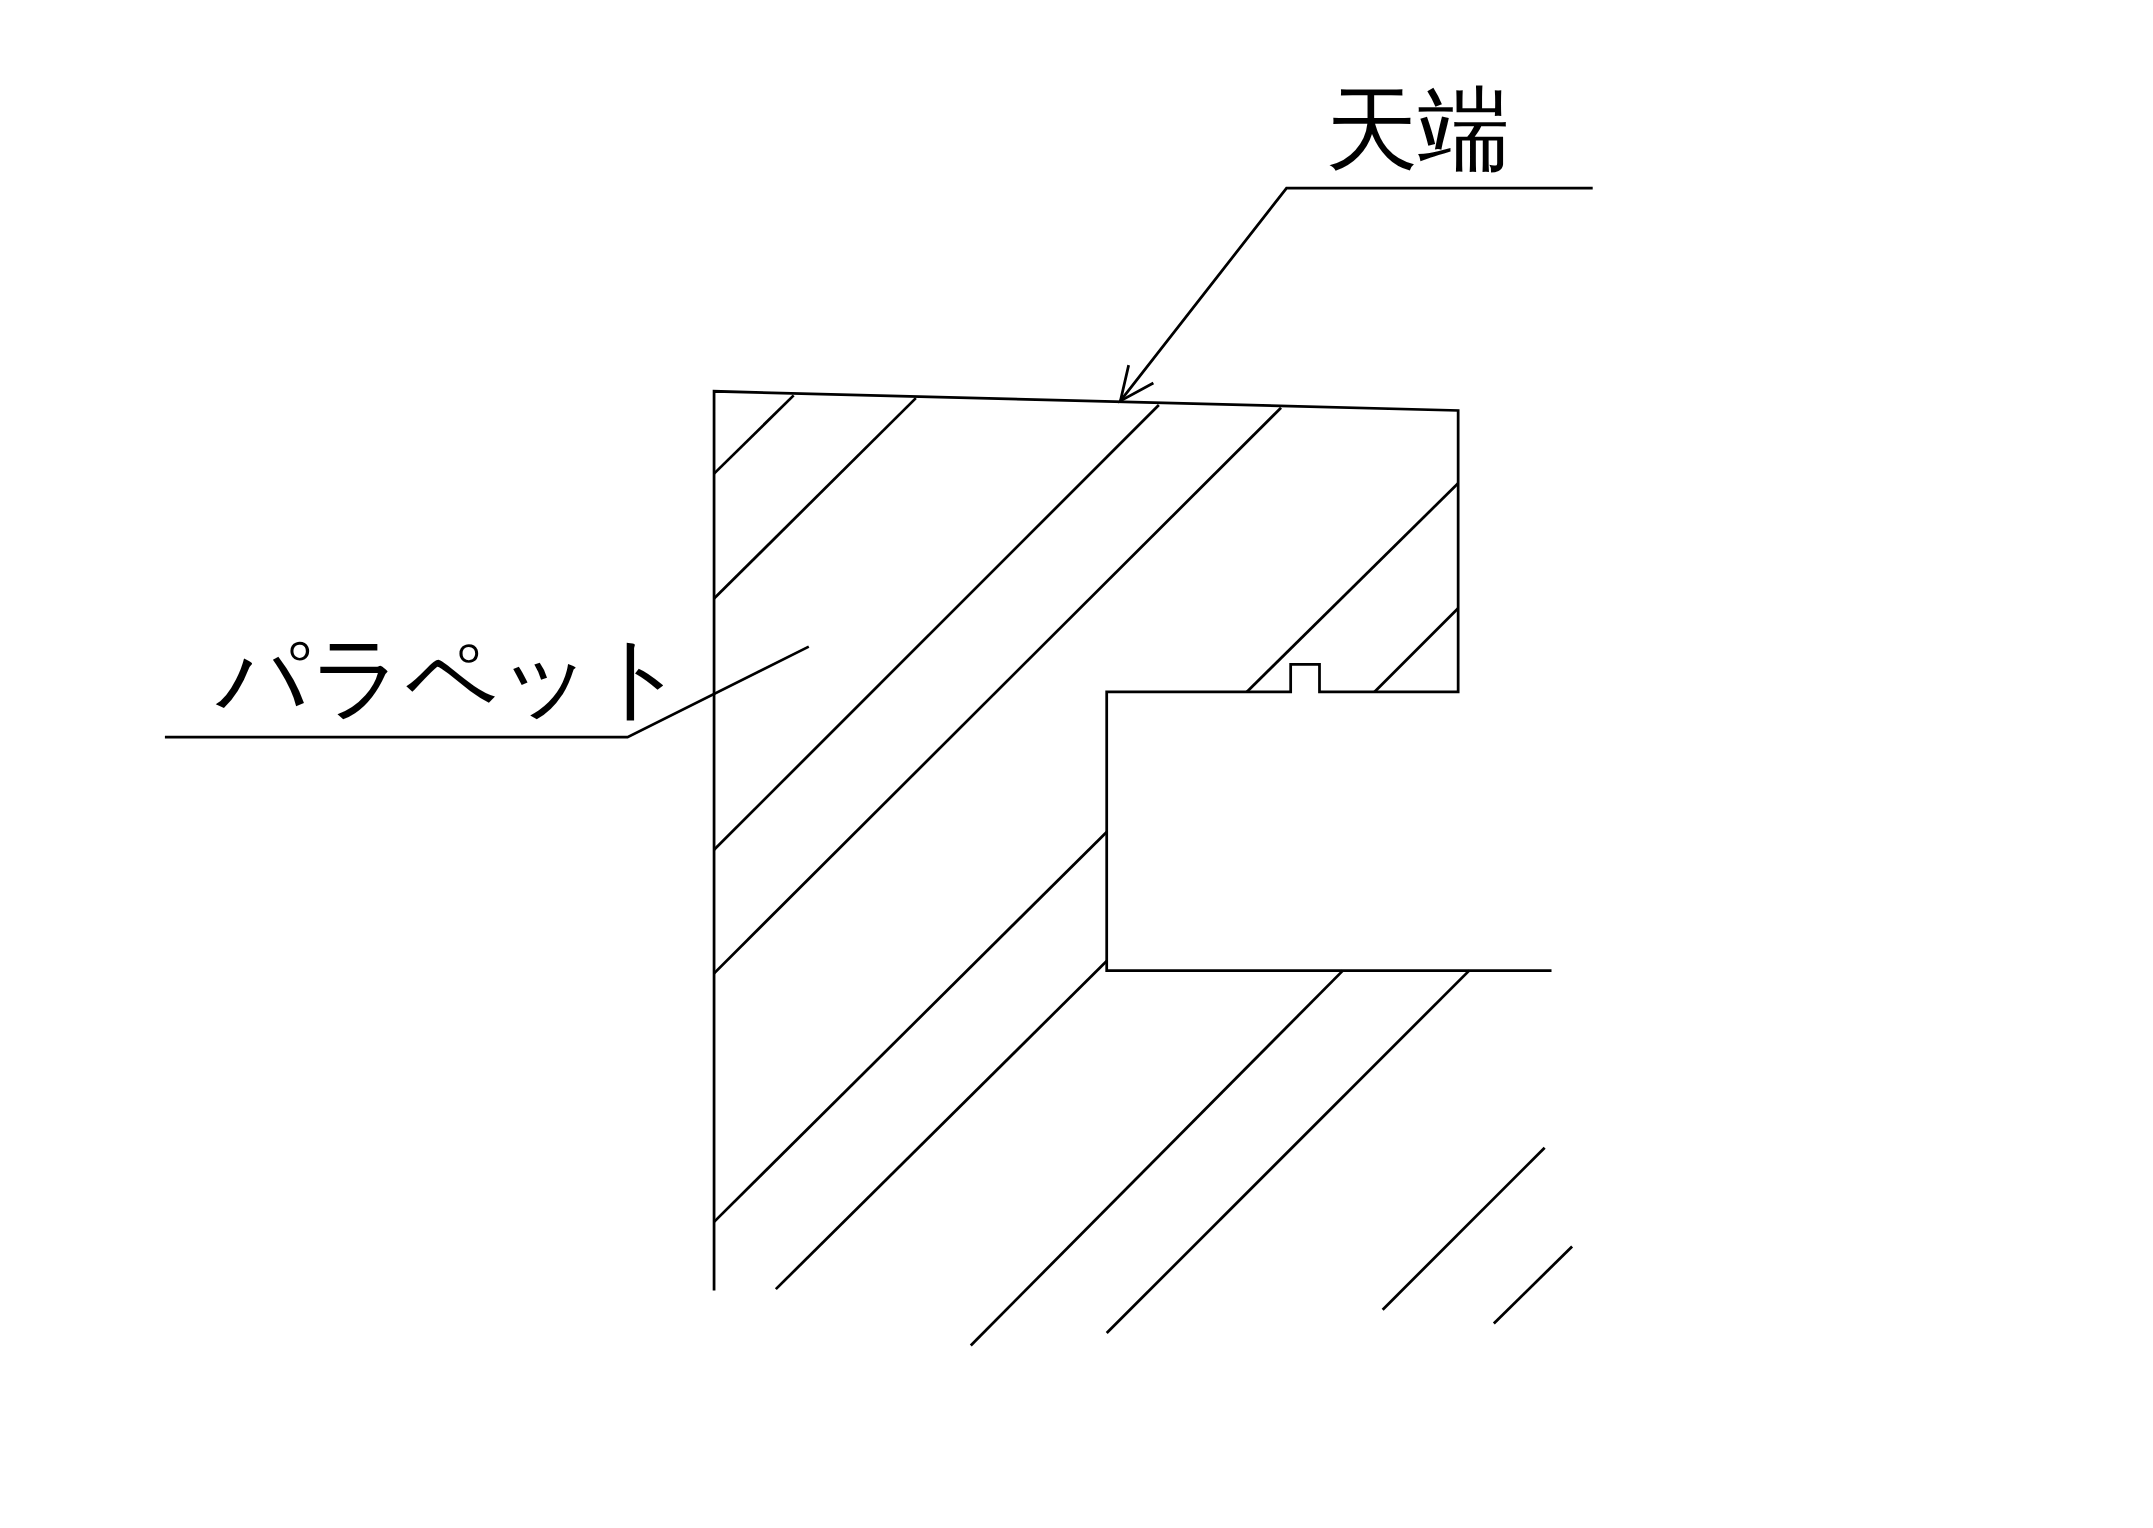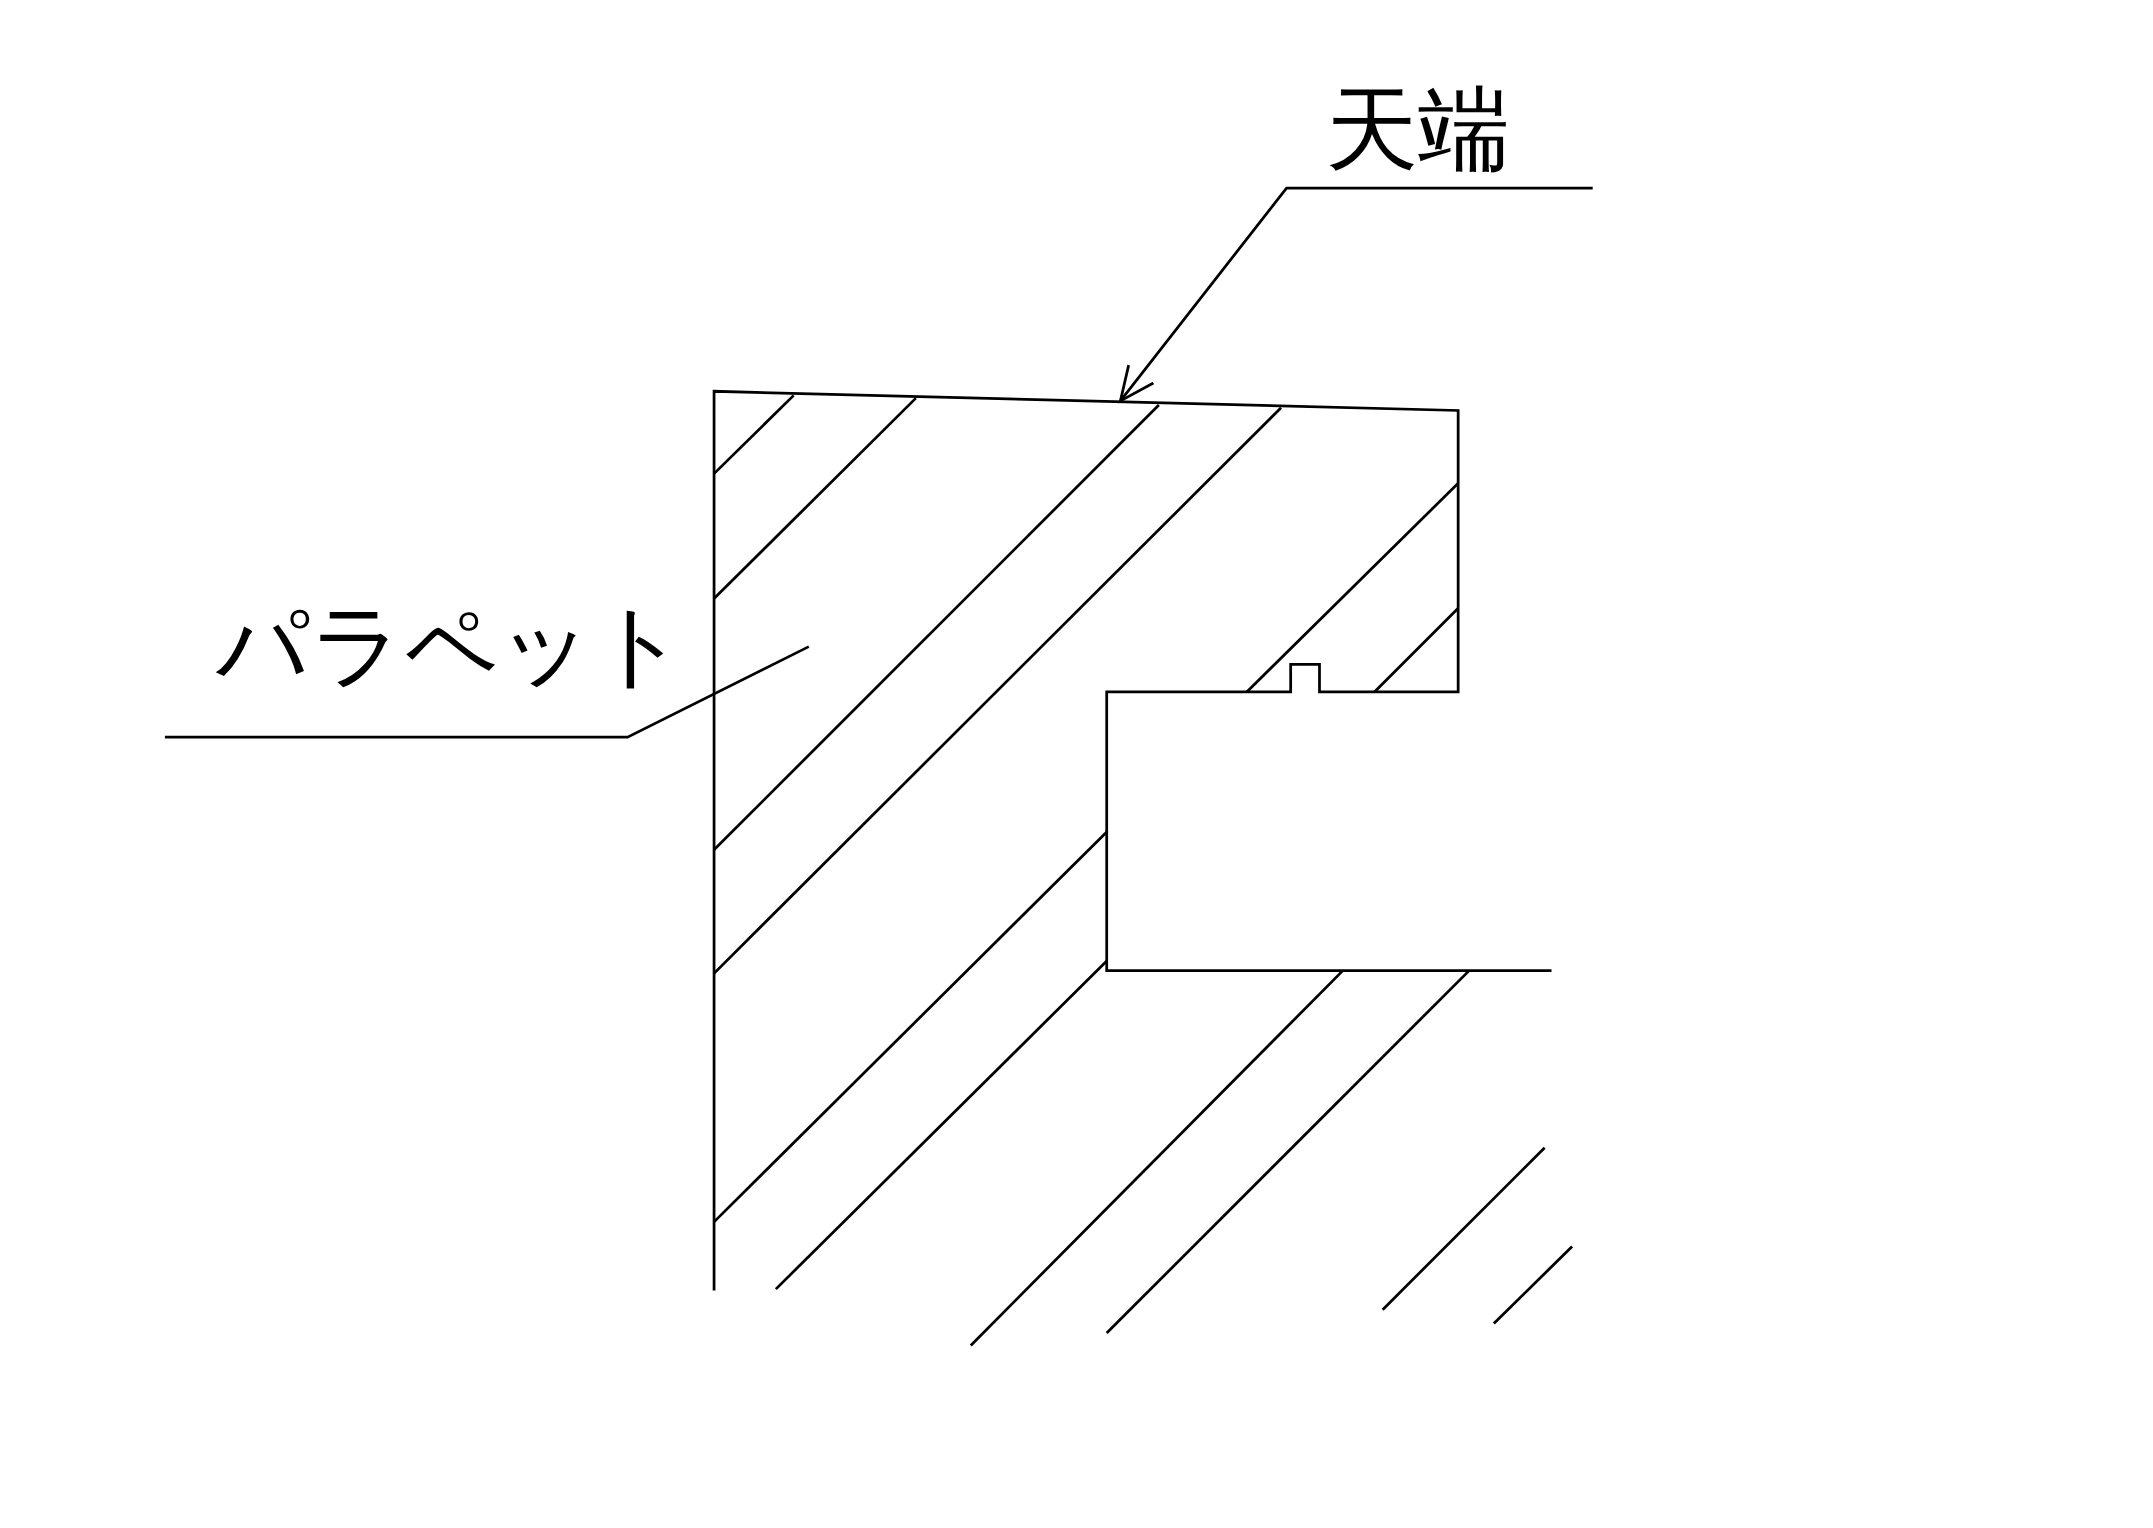--- a/index.html
+++ b/index.html
@@ -1,20 +1,20 @@
 <!DOCTYPE html>
 <html><head>
 <meta charset="utf-8">
 <style>
   html, body { margin: 0; padding: 0; background: #ffffff; }
   body { width: 2153px; height: 1528px; position: relative; overflow: hidden; font-family: "DejaVu Sans", sans-serif; }
   svg { position: absolute; left: 0; top: 0; }
   .lbl { position: absolute; color: #000; font-family: "DejaVu Sans", sans-serif; white-space: nowrap; line-height: 1; }
   #lbl-top { left: 1326px; top: 84px; font-size: 92px; }
-  #lbl-para { left: 216px; top: 600px; font-size: 92px; }
+  #lbl-para { left: 216px; top: 632px; font-size: 92px; }
 </style>
 </head>
 <body>
 
 <svg width="2153" height="1528" viewBox="0 0 1568 1113" xmlns="http://www.w3.org/2000/svg">
   <g fill="none" stroke="#000" stroke-width="2">
 
     <polyline points="520,940 520,285 1062,299 1062,504 961,504 961,484 940,484 940,504 806,504 806,707 1130,707"></polyline>
 
     <g>

